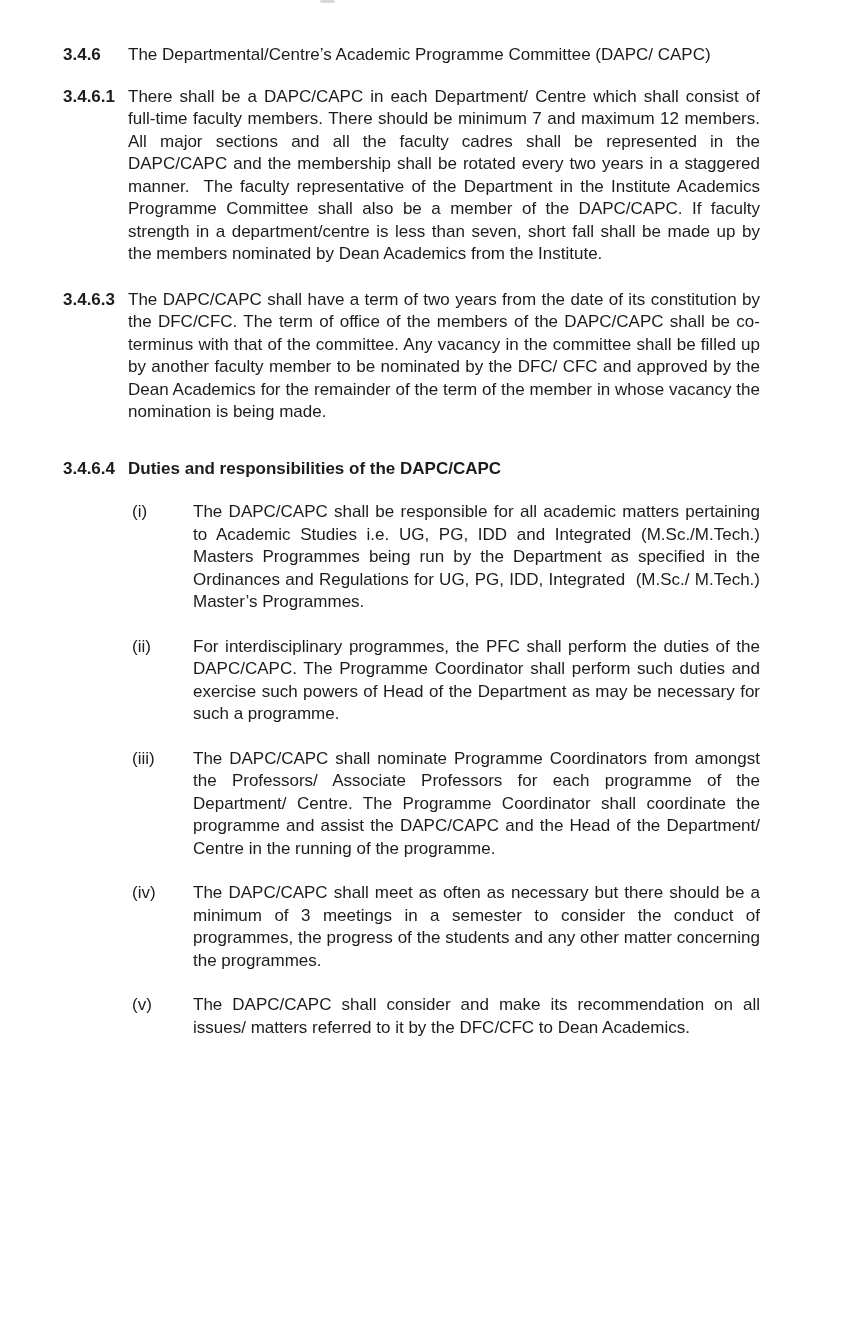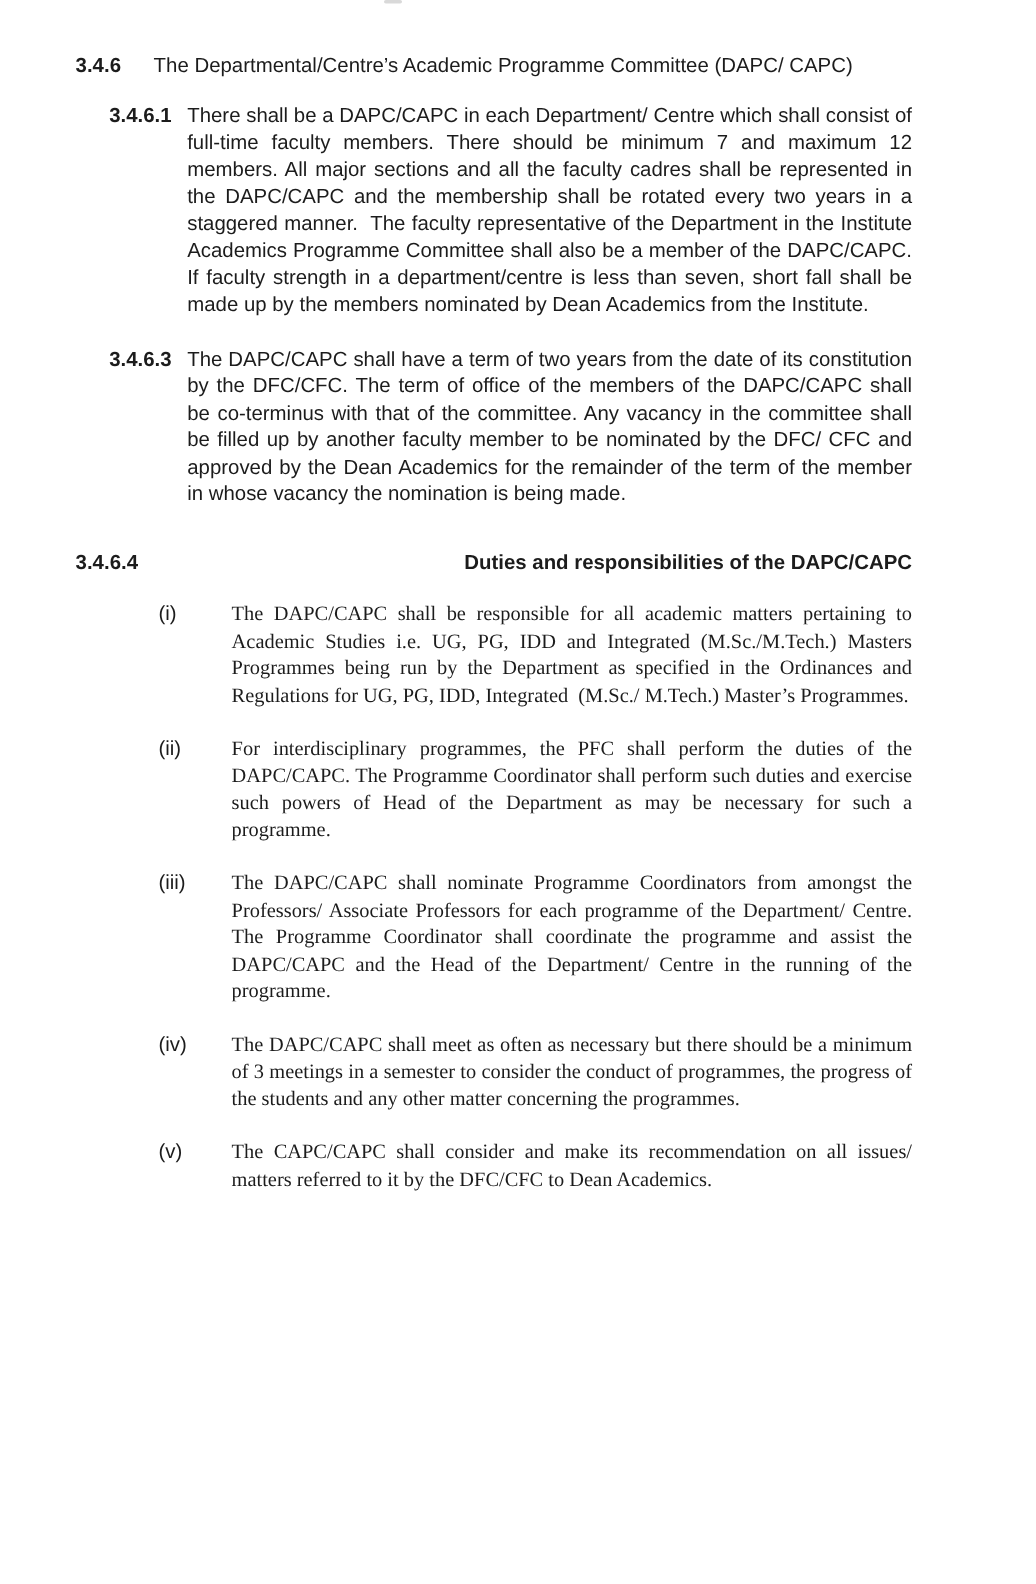--- a/index.html
+++ b/index.html
@@ -42,43 +42,41 @@
     text-align: justify;
   }
   .section-heading {
     margin-bottom: 19px;
   }
   .section-heading .body {
     font-weight: normal;
   }
   .para {
     margin-bottom: 23px;
-    margin-left: 28px;
   }
   .sub-heading {
     margin-bottom: 21px;
     margin-top: 34px;
   }
   .sub-heading .body {
     font-weight: bold;
-    text-align: right;
+    text-align: left;
   }
   .duty {
     display: flex;
     align-items: flex-start;
     margin-left: 69px;
     margin-bottom: 22px;
   }
   .duty .label {
     flex: 0 0 61px;
   }
   .duty .text {
     flex: 1 1 auto;
     text-align: justify;
-    font-family: Liberation Serif, serif;
   }
 </style>
 </head>
 <body>
 
 <div class="page">
 
   <div class="top-smudge"></div>
 
   <div class="row section-heading">
@@ -117,17 +115,17 @@
     <div class="text">The DAPC/CAPC shall nominate Programme Coordinators from amongst the Professors/ Associate Professors for each programme of the Department/ Centre. The Programme Coordinator shall coordinate the programme and assist the DAPC/CAPC and the Head of the Department/ Centre in the running of the programme.</div>
   </div>
 
   <div class="duty">
     <span class="label">(iv)</span>
     <div class="text">The DAPC/CAPC shall meet as often as necessary but there should be a minimum of 3 meetings in a semester to consider the conduct of programmes, the progress of the students and any other matter concerning the programmes.</div>
   </div>
 
   <div class="duty">
     <span class="label">(v)</span>
-    <div class="text">The CAPC/CAPC shall consider and make its recommendation on all issues/ matters referred to it by the DFC/CFC to Dean Academics.</div>
+    <div class="text">The DAPC/CAPC shall consider and make its recommendation on all issues/ matters referred to it by the DFC/CFC to Dean Academics.</div>
   </div>
 
 
 </div>
 
 </body></html>

